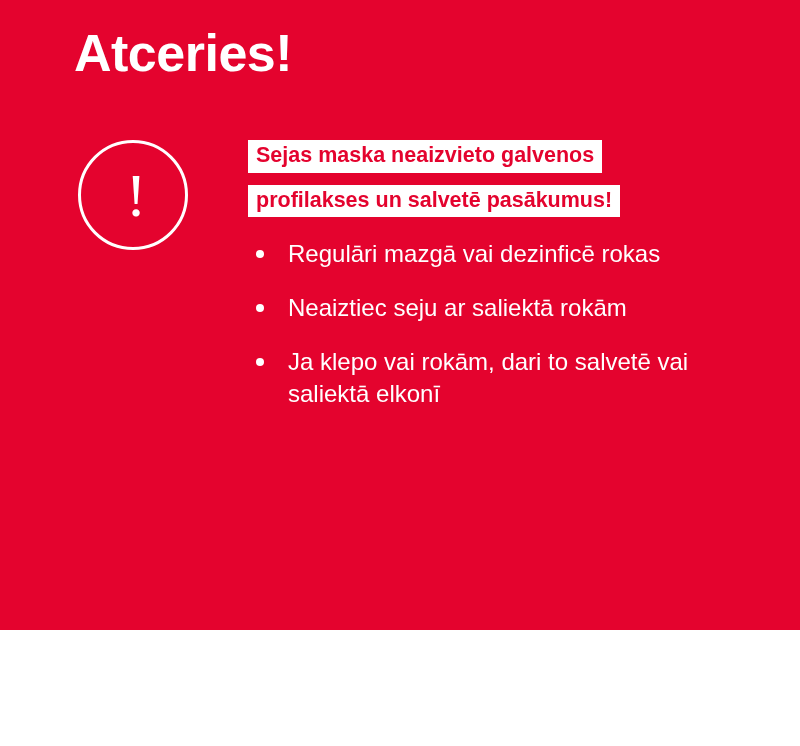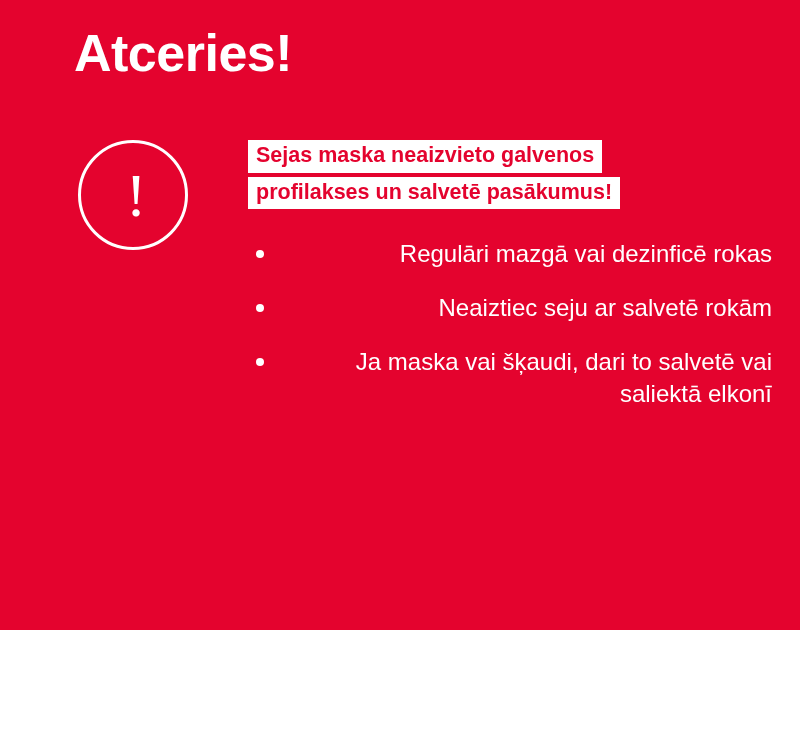--- a/index.html
+++ b/index.html
@@ -67,21 +67,21 @@
     top: 140px;
     width: 470px;
   }
   .subhead-line {
     display: table;
     background: #ffffff;
     color: #e4032e;
     font-size: 21.5px;
     font-weight: bold;
     padding: 5px 8px 6px 8px;
-    margin-bottom: 4px;
+    margin-bottom: 12px;
     line-height: 1.0;
     white-space: nowrap;
   }
   .bullets {
     position: absolute;
     left: 252px;
     top: 238px;
     width: 520px;
   }
   .bullet {
@@ -96,21 +96,20 @@
     position: absolute;
     left: 4px;
     top: 12px;
     width: 8px;
     height: 8px;
     background: #ffffff;
     border-radius: 50%;
   }
   .bullet .txt {
     display: block;
-    text-align: right;
   }
   .footer {
     position: absolute;
     left: 0;
     top: 630px;
     width: 800px;
     height: 116px;
     background: #ffffff;
   }
 </style>
@@ -132,25 +131,25 @@
     <div class="subhead-line">profilakses un salvetē pasākumus!</div>
   </div>
 
   <div class="bullets">
     <div class="bullet">
       <span class="dot"></span>
       <span class="txt">Regulāri mazgā vai dezinficē rokas</span>
     </div>
     <div class="bullet">
       <span class="dot"></span>
-      <span class="txt">Neaiztiec seju ar salvetē rokām</span>
+      <span class="txt">Neaiztiec seju ar saliektā rokām</span>
     </div>
     <div class="bullet">
       <span class="dot"></span>
-      <span class="txt">Ja maska vai šķaudi, dari to salvetē vai saliektā elkonī</span>
+      <span class="txt">Ja klepo vai rokām, dari to salvetē vai saliektā elkonī</span>
     </div>
   </div>
 
   <div class="footer">
     
     
     
     
   </div>
 

